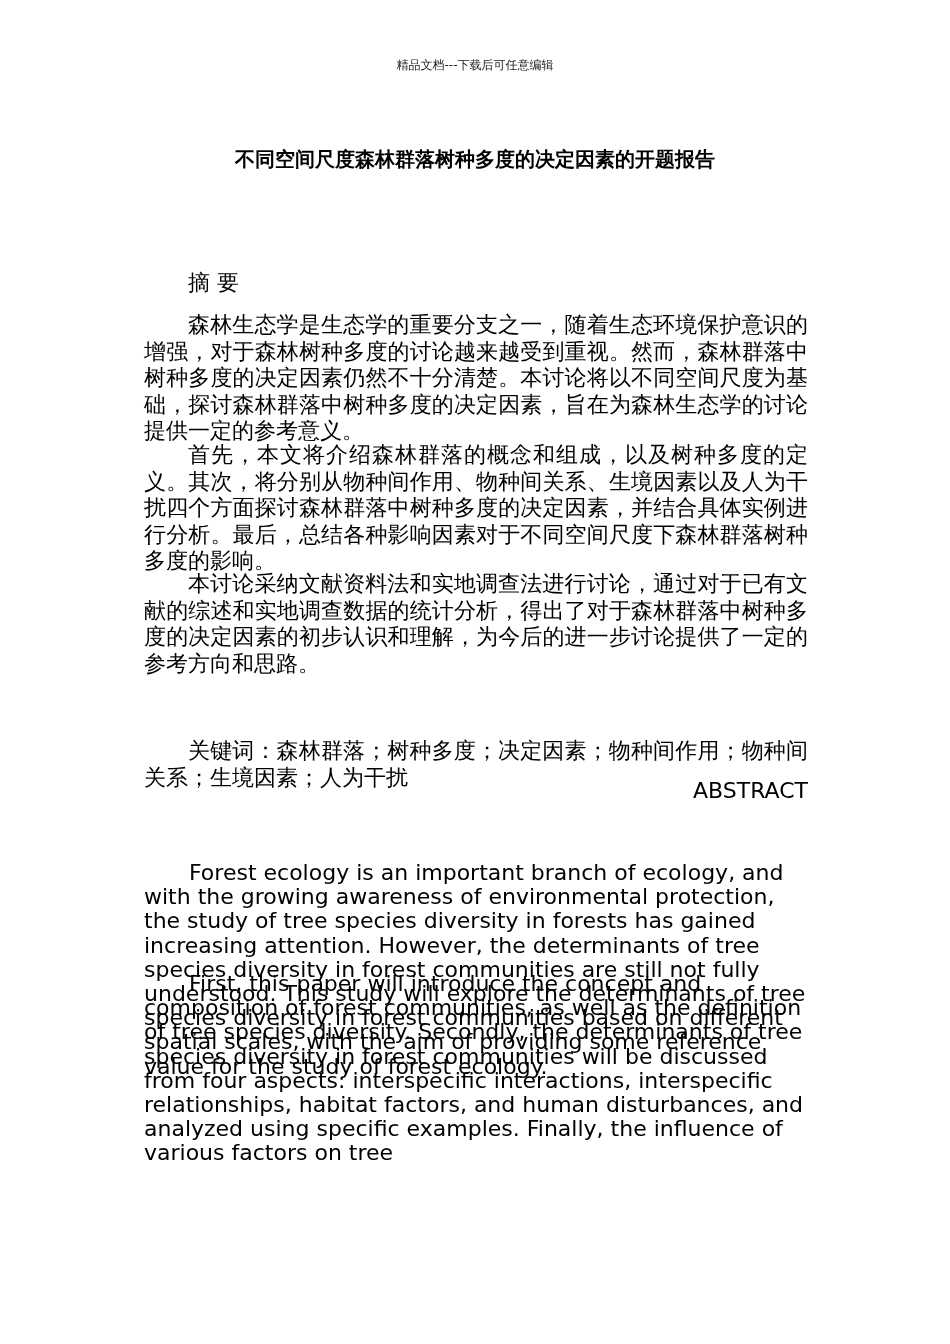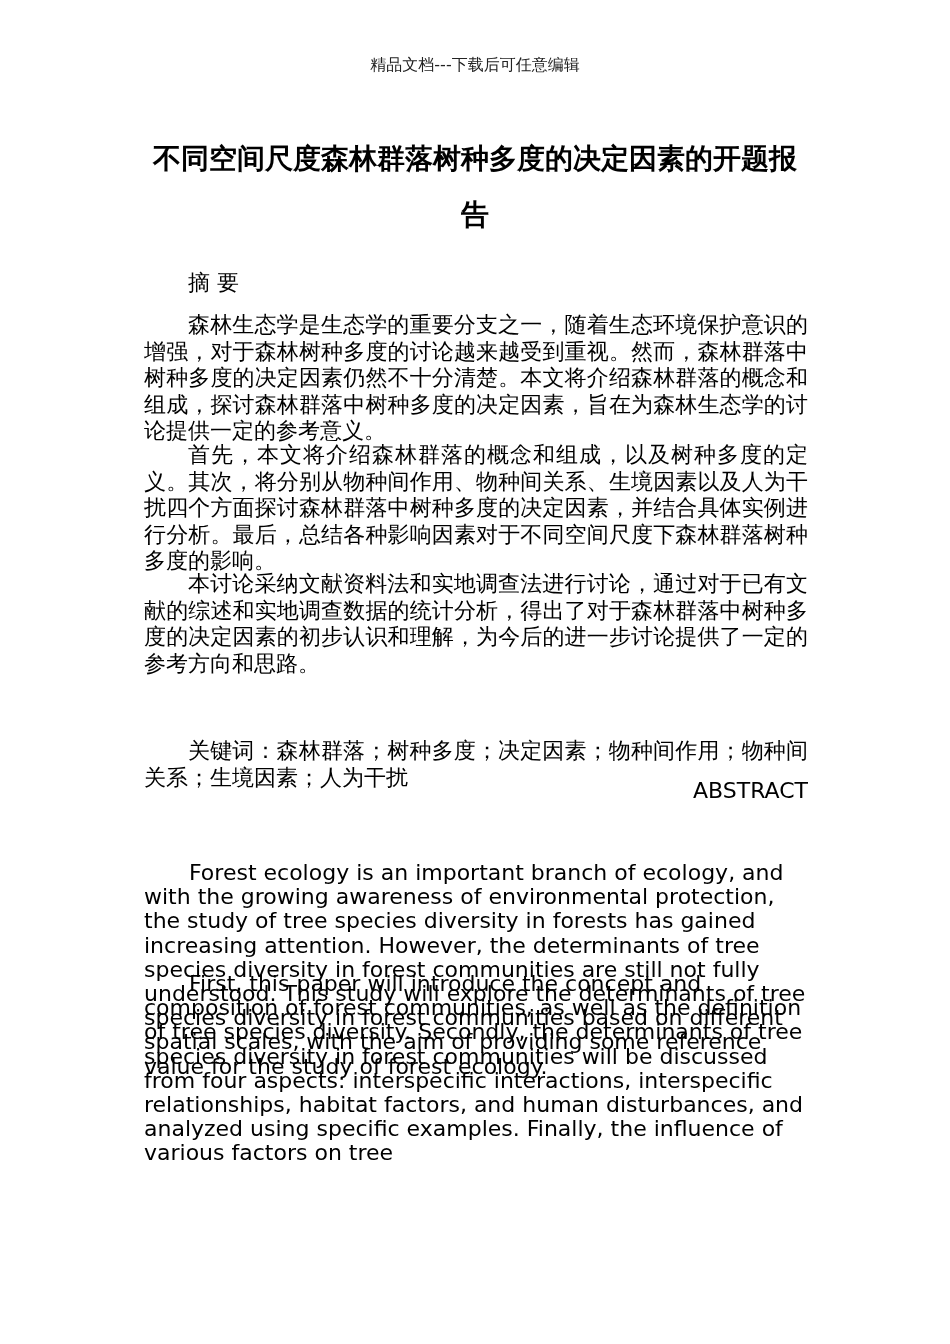--- a/index.html
+++ b/index.html
@@ -14,31 +14,31 @@
       overflow: hidden;
       color: #000000;
       font-family: "DejaVu Sans", "Liberation Sans", sans-serif;
     }
     .header-note {
       position: absolute;
       top: 57px;
       left: 0;
       width: 950px;
       text-align: center;
-      font-size: 16px;
+      font-size: 12px;
       color: #222222;
       line-height: 16px;
     }
     .title {
       position: absolute;
       top: 131px;
       left: 140px;
       width: 670px;
       text-align: center;
-      font-size: 28px;
+      font-size: 20px;
       font-weight: bold;
       line-height: 56px;
       letter-spacing: 0px;
     }
     .body-block {
       position: absolute;
       left: 144px;
       width: 664px;
       font-size: 22px;
     }
@@ -66,21 +66,21 @@
 
 <div class="header-note">精品文档---下载后可任意编辑</div>
 
 <div class="title">不同空间尺度森林群落树种多度的决定因素的开题报告</div>
 
 <div class="body-block" style="top:270px;">
   <p class="heading-indent">摘 要</p>
 </div>
 
 <div class="body-block" style="top:312px;">
-  <p class="zh">森林生态学是生态学的重要分支之一，随着生态环境保护意识的增强，对于森林树种多度的讨论越来越受到重视。然而，森林群落中树种多度的决定因素仍然不十分清楚。本文将介绍森林群落的概念和组成，探讨森林群落中树种多度的决定因素，旨在为森林生态学的讨论提供一定的参考意义。</p>
+  <p class="zh">森林生态学是生态学的重要分支之一，随着生态环境保护意识的增强，对于森林树种多度的讨论越来越受到重视。然而，森林群落中树种多度的决定因素仍然不十分清楚。本讨论将以不同空间尺度为基础，探讨森林群落中树种多度的决定因素，旨在为森林生态学的讨论提供一定的参考意义。</p>
 </div>
 
 <div class="body-block" style="top:442px;">
   <p class="zh">首先，本文将介绍森林群落的概念和组成，以及树种多度的定义。其次，将分别从物种间作用、物种间关系、生境因素以及人为干扰四个方面探讨森林群落中树种多度的决定因素，并结合具体实例进行分析。最后，总结各种影响因素对于不同空间尺度下森林群落树种多度的影响。</p>
 </div>
 
 <div class="body-block" style="top:571px;">
   <p class="zh">本讨论采纳文献资料法和实地调查法进行讨论，通过对于已有文献的综述和实地调查数据的统计分析，得出了对于森林群落中树种多度的决定因素的初步认识和理解，为今后的进一步讨论提供了一定的参考方向和思路。</p>
 </div>
 

